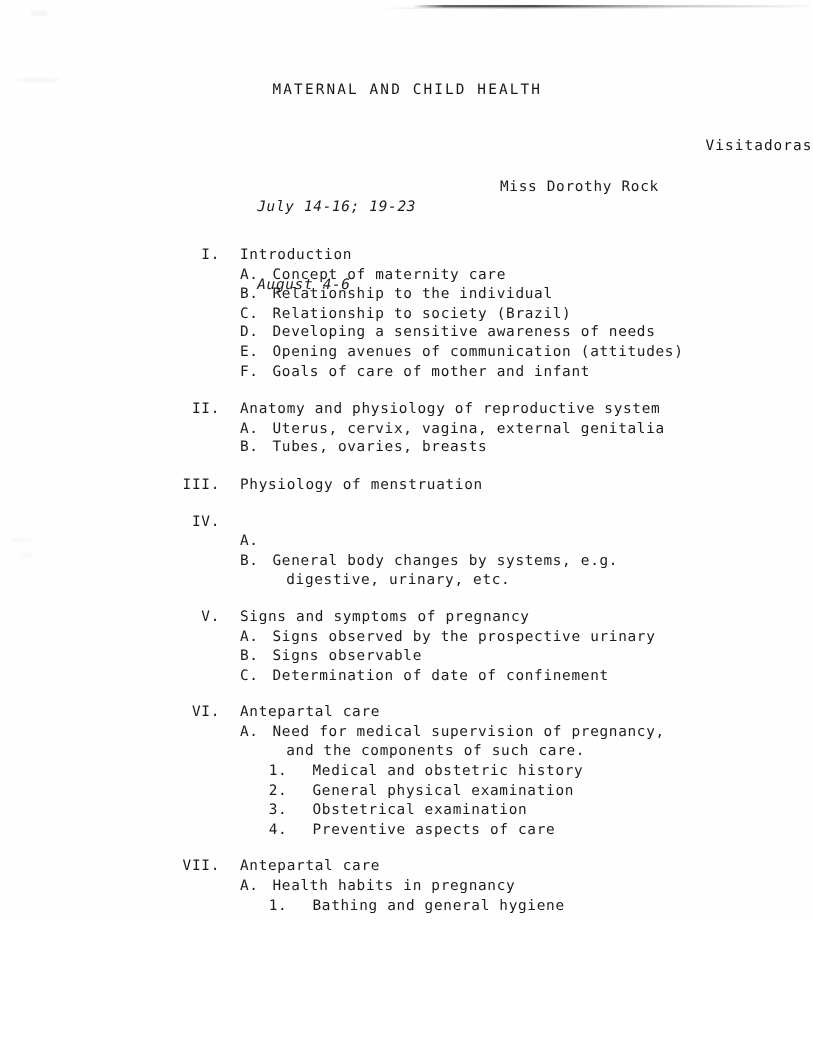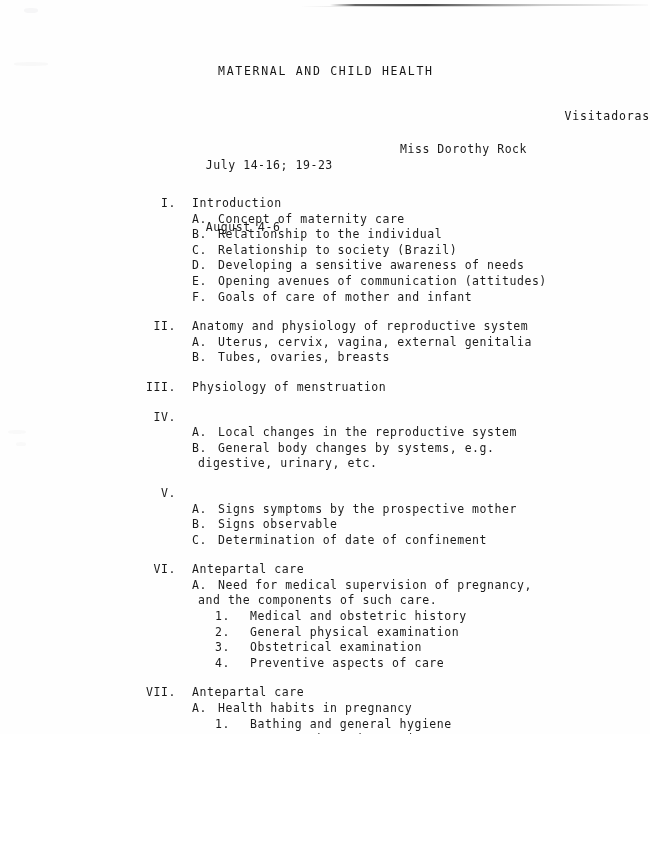--- a/index.html
+++ b/index.html
@@ -102,21 +102,21 @@
     left: 146px;
     width: 380px;
     font-size: 11.5px;
     line-height: 15.5px;
   }
   .meta-row {
     position: relative;
     white-space: pre;
     letter-spacing: 0.55px;
   }
-  .meta-dates { display: inline-block; }
+  .meta-dates { display: inline-block; font-style: italic; }
   .meta-instructor {
     position: absolute;
     left: 254px;
     top: 0;
     white-space: pre;
     letter-spacing: 0.55px;
   }
 
   
   .outline {
@@ -166,21 +166,21 @@
   
   .text-l2 {
     position: absolute;
     left: 218px;
     top: 0;
     white-space: pre;
   }
   
   .text-l2-cont {
     position: absolute;
-    left: 198px;
+    left: 229px;
     top: 0;
     white-space: pre;
   }
 
   
   .marker-num {
     position: absolute;
     left: 215px;
     top: 0;
     white-space: pre;
@@ -248,27 +248,27 @@
         <div class="section">
           <div class="line"><span class="marker-roman">II.</span><span class="text-l1">Anatomy and physiology of reproductive system</span></div>
           <div class="line"><span class="marker-alpha">A.</span><span class="text-l2">Uterus, cervix, vagina, external genitalia</span></div>
           <div class="line"><span class="marker-alpha">B.</span><span class="text-l2">Tubes, ovaries, breasts</span></div>
         </div>
         <div class="section">
           <div class="line"><span class="marker-roman">III.</span><span class="text-l1">Physiology of menstruation</span></div>
         </div>
         <div class="section">
           <div class="line"><span class="marker-roman">IV.</span></div>
-          <div class="line"><span class="marker-alpha">A.</span><span class="text-l2">Local changes in the reproductive system</span></div>
+          <div class="line"><span class="marker-alpha">A.</span></div>
           <div class="line"><span class="marker-alpha">B.</span><span class="text-l2">General body changes by systems, e.g.</span></div>
           <div class="line"><span class="text-l2-cont">digestive, urinary, etc.</span></div>
         </div>
         <div class="section">
-          <div class="line"><span class="marker-roman">V.</span></div>
-          <div class="line"><span class="marker-alpha">A.</span><span class="text-l2">Signs symptoms by the prospective mother</span></div>
+          <div class="line"><span class="marker-roman">V.</span><span class="text-l1">Signs and symptoms of pregnancy</span></div>
+          <div class="line"><span class="marker-alpha">A.</span><span class="text-l2">Signs observed by the prospective urinary</span></div>
           <div class="line"><span class="marker-alpha">B.</span><span class="text-l2">Signs observable</span></div>
           <div class="line"><span class="marker-alpha">C.</span><span class="text-l2">Determination of date of confinement</span></div>
         </div>
         <div class="section">
           <div class="line"><span class="marker-roman">VI.</span><span class="text-l1">Antepartal care</span></div>
           <div class="line"><span class="marker-alpha">A.</span><span class="text-l2">Need for medical supervision of pregnancy,</span></div>
           <div class="line"><span class="text-l2-cont">and the components of such care.</span></div>
           <div class="line"><span class="marker-num">1.</span><span class="text-l3">Medical and obstetric history</span></div>
           <div class="line"><span class="marker-num">2.</span><span class="text-l3">General physical examination</span></div>
           <div class="line"><span class="marker-num">3.</span><span class="text-l3">Obstetrical examination</span></div>

